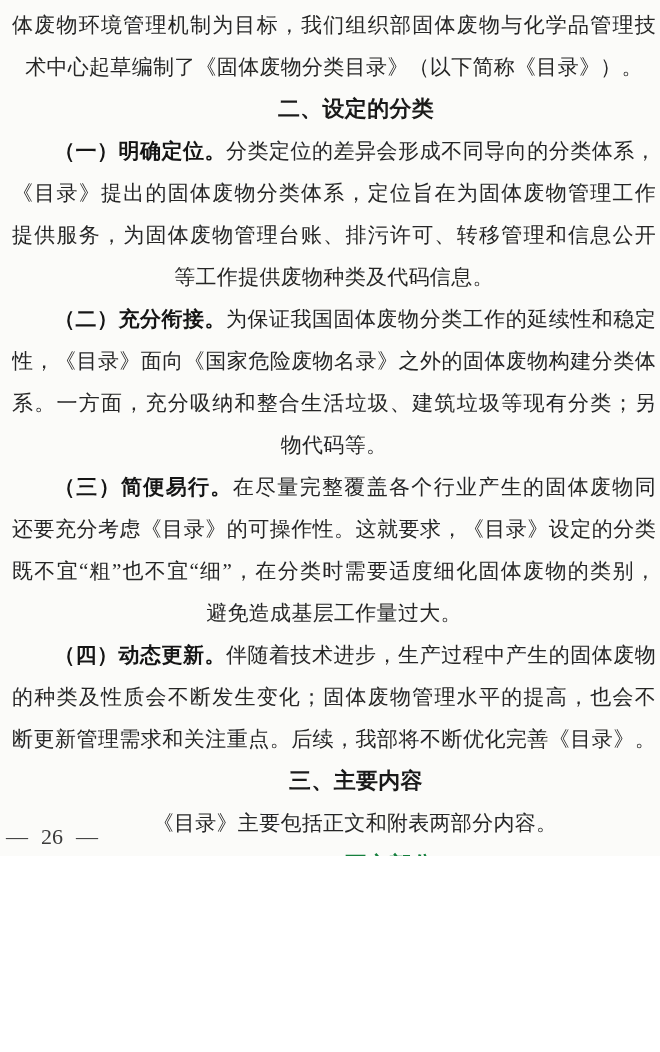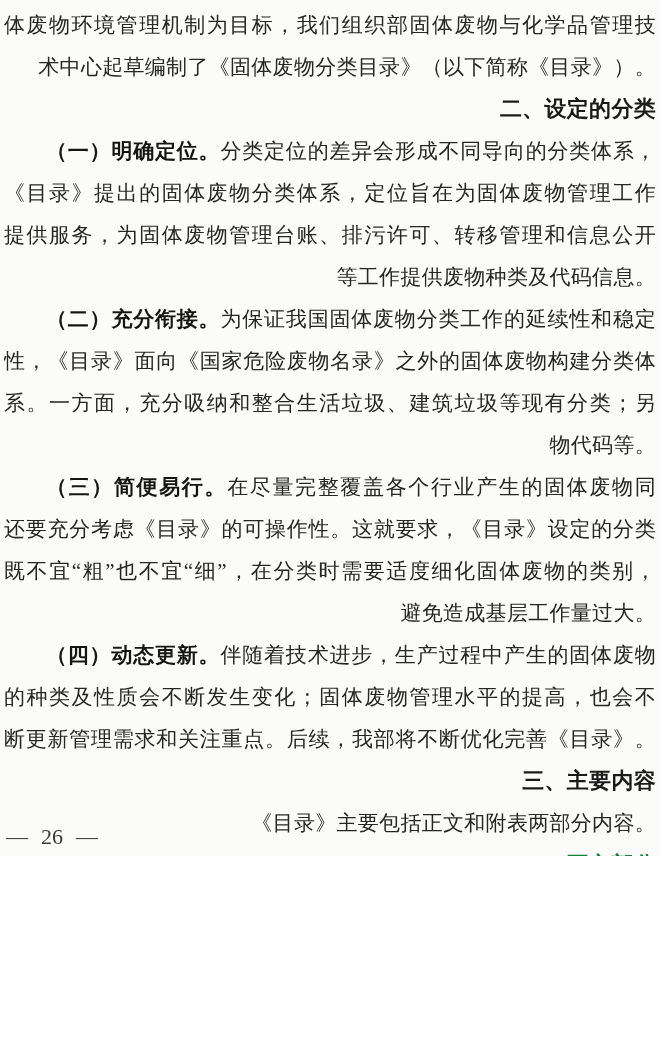--- a/index.html
+++ b/index.html
@@ -6,32 +6,32 @@
     margin: 0;
     padding: 0;
     background: #ffffff;
   }
   .page {
     position: relative;
     width: 660px;
     height: 856px;
     background: #fbfbf9;
     box-sizing: border-box;
-    padding: 4px 4px 0 4px;
+    padding: 4px 4px 0 12px;
     overflow: hidden;
     font-family: "Liberation Serif", "DejaVu Serif", serif;
     color: #262626;
   }
   .doc-lines { width: 100%; }
   .line {
     height: 42px;
     line-height: 42px;
     font-size: 21px;
     overflow: hidden;
-    text-align: right;
+    text-align: center;
     letter-spacing: 0.3px;
     white-space: normal;
   }
   .line.justify {
     text-align: justify;
     text-align-last: justify;
     text-justify: inter-character;
   }
   .line.indent { text-indent: 2em; }
   .line b { font-weight: 700; color: #151515; }

